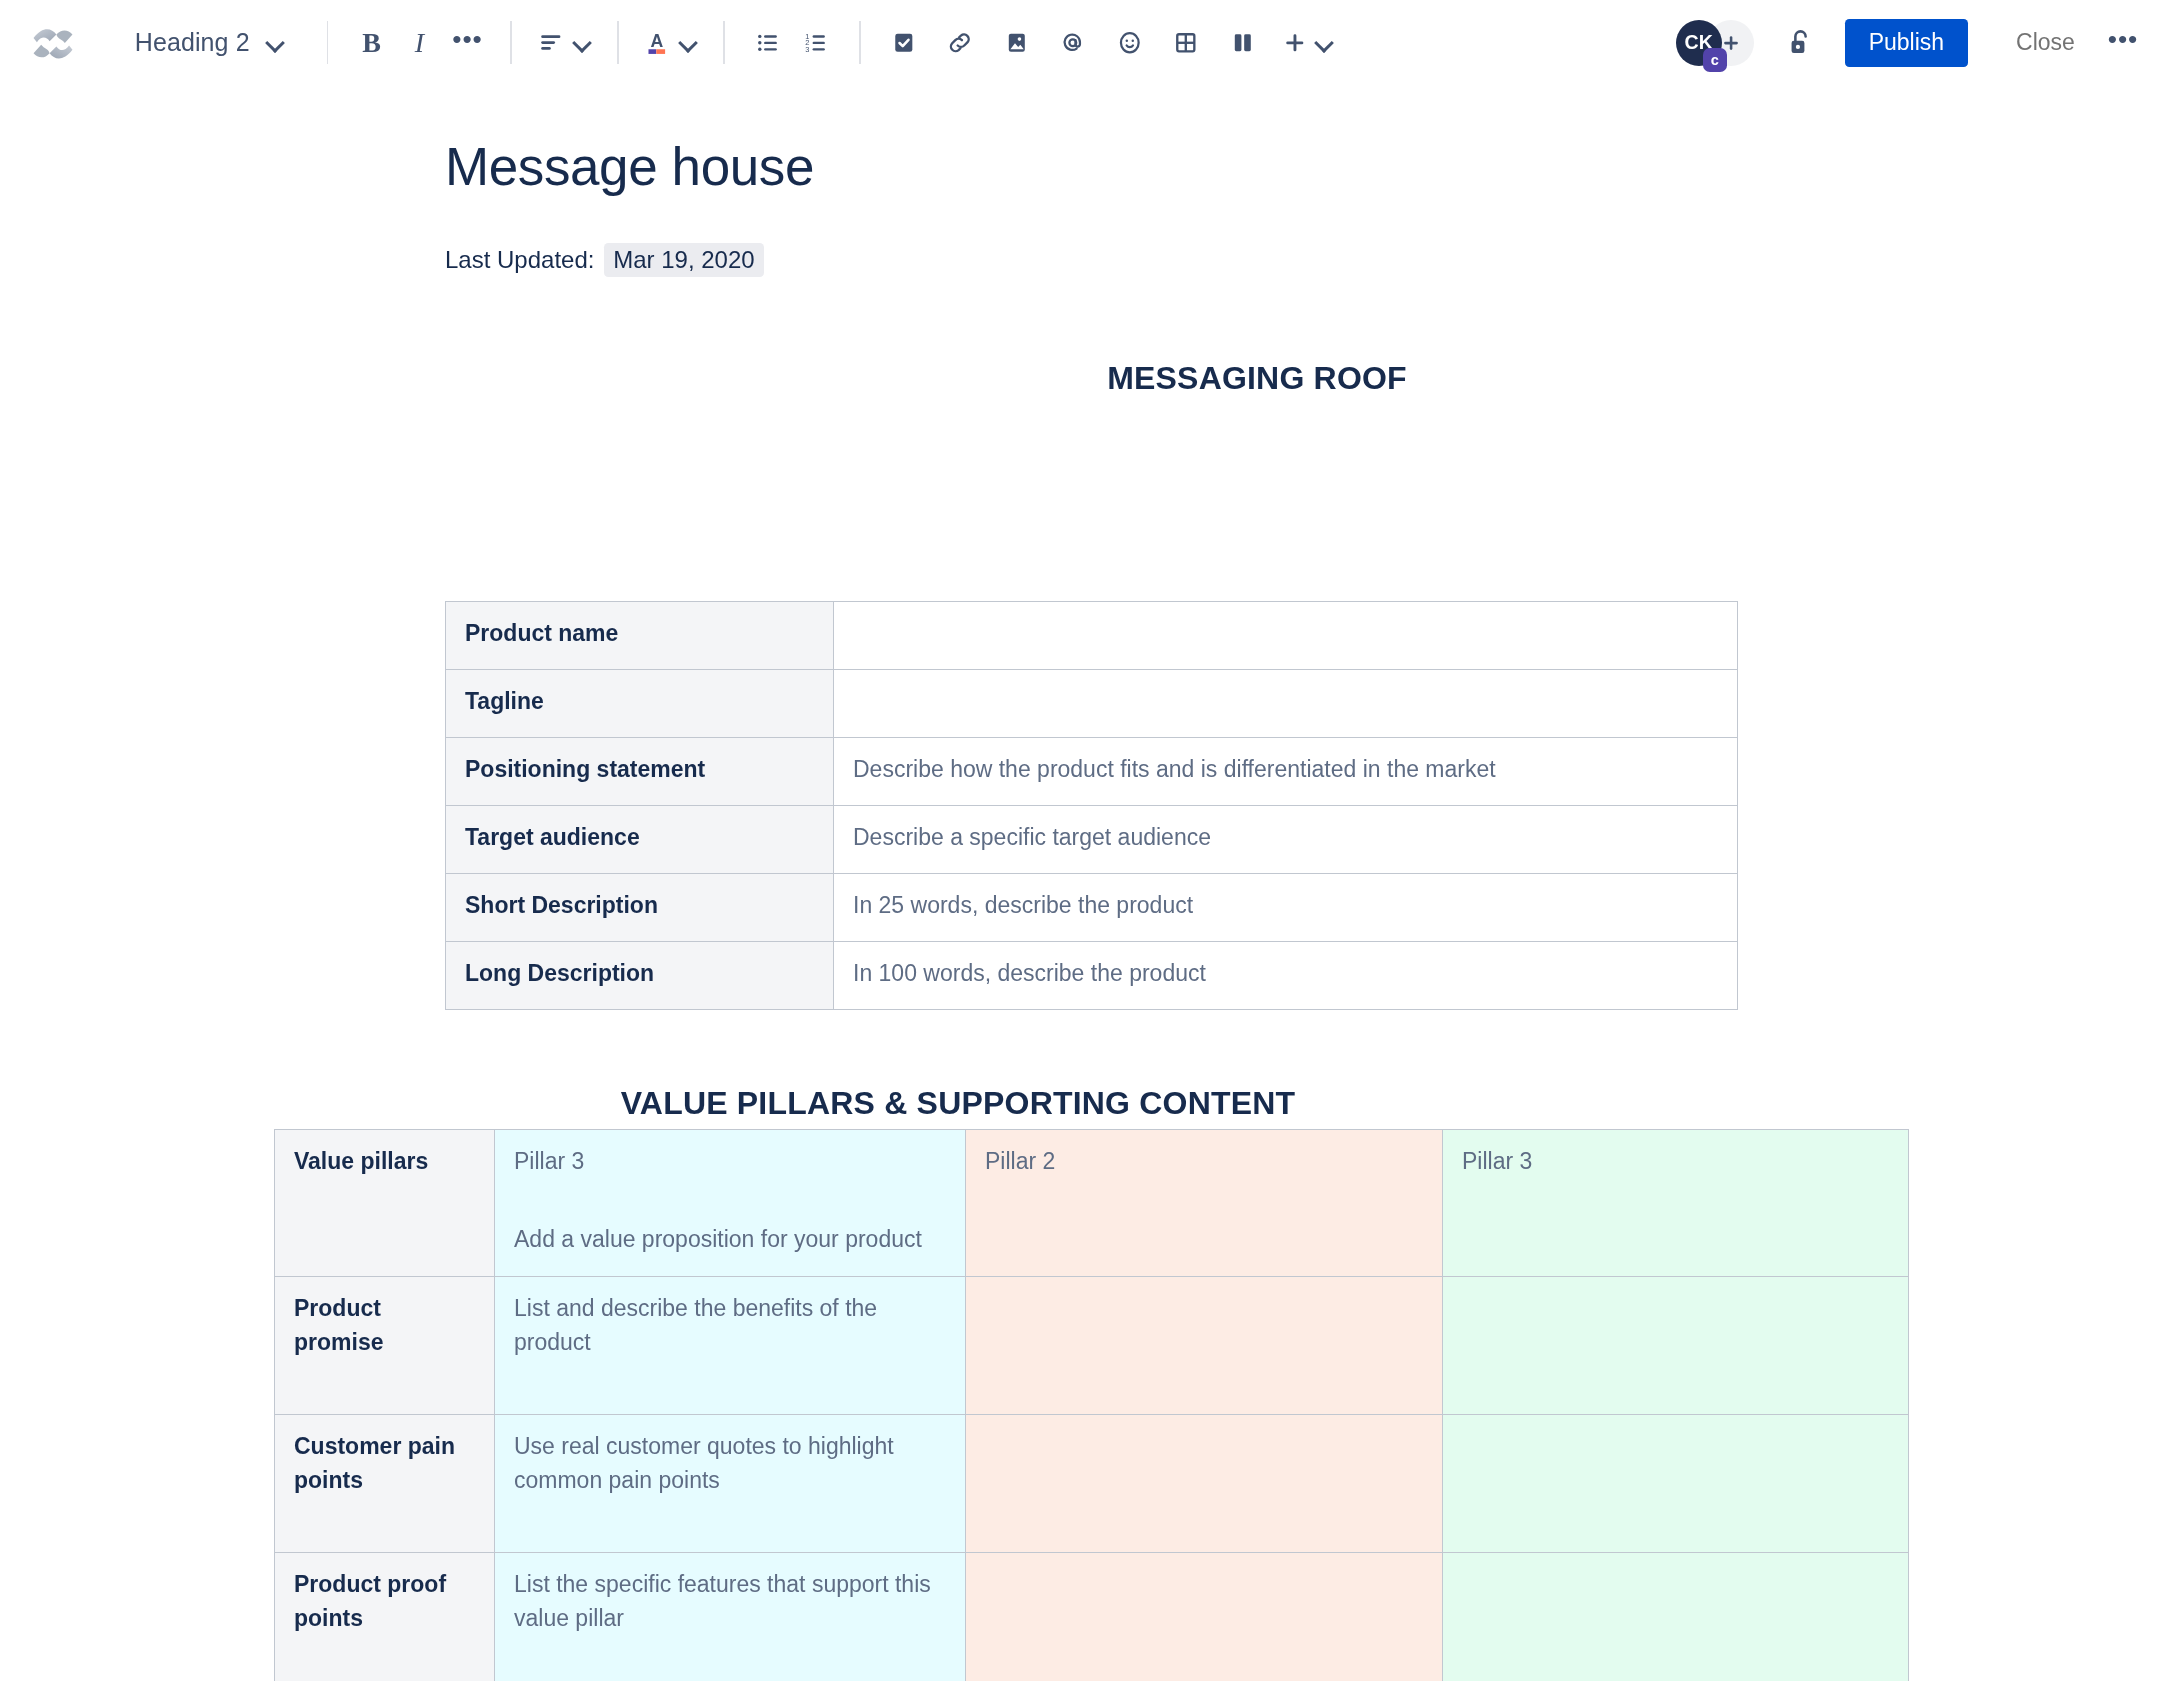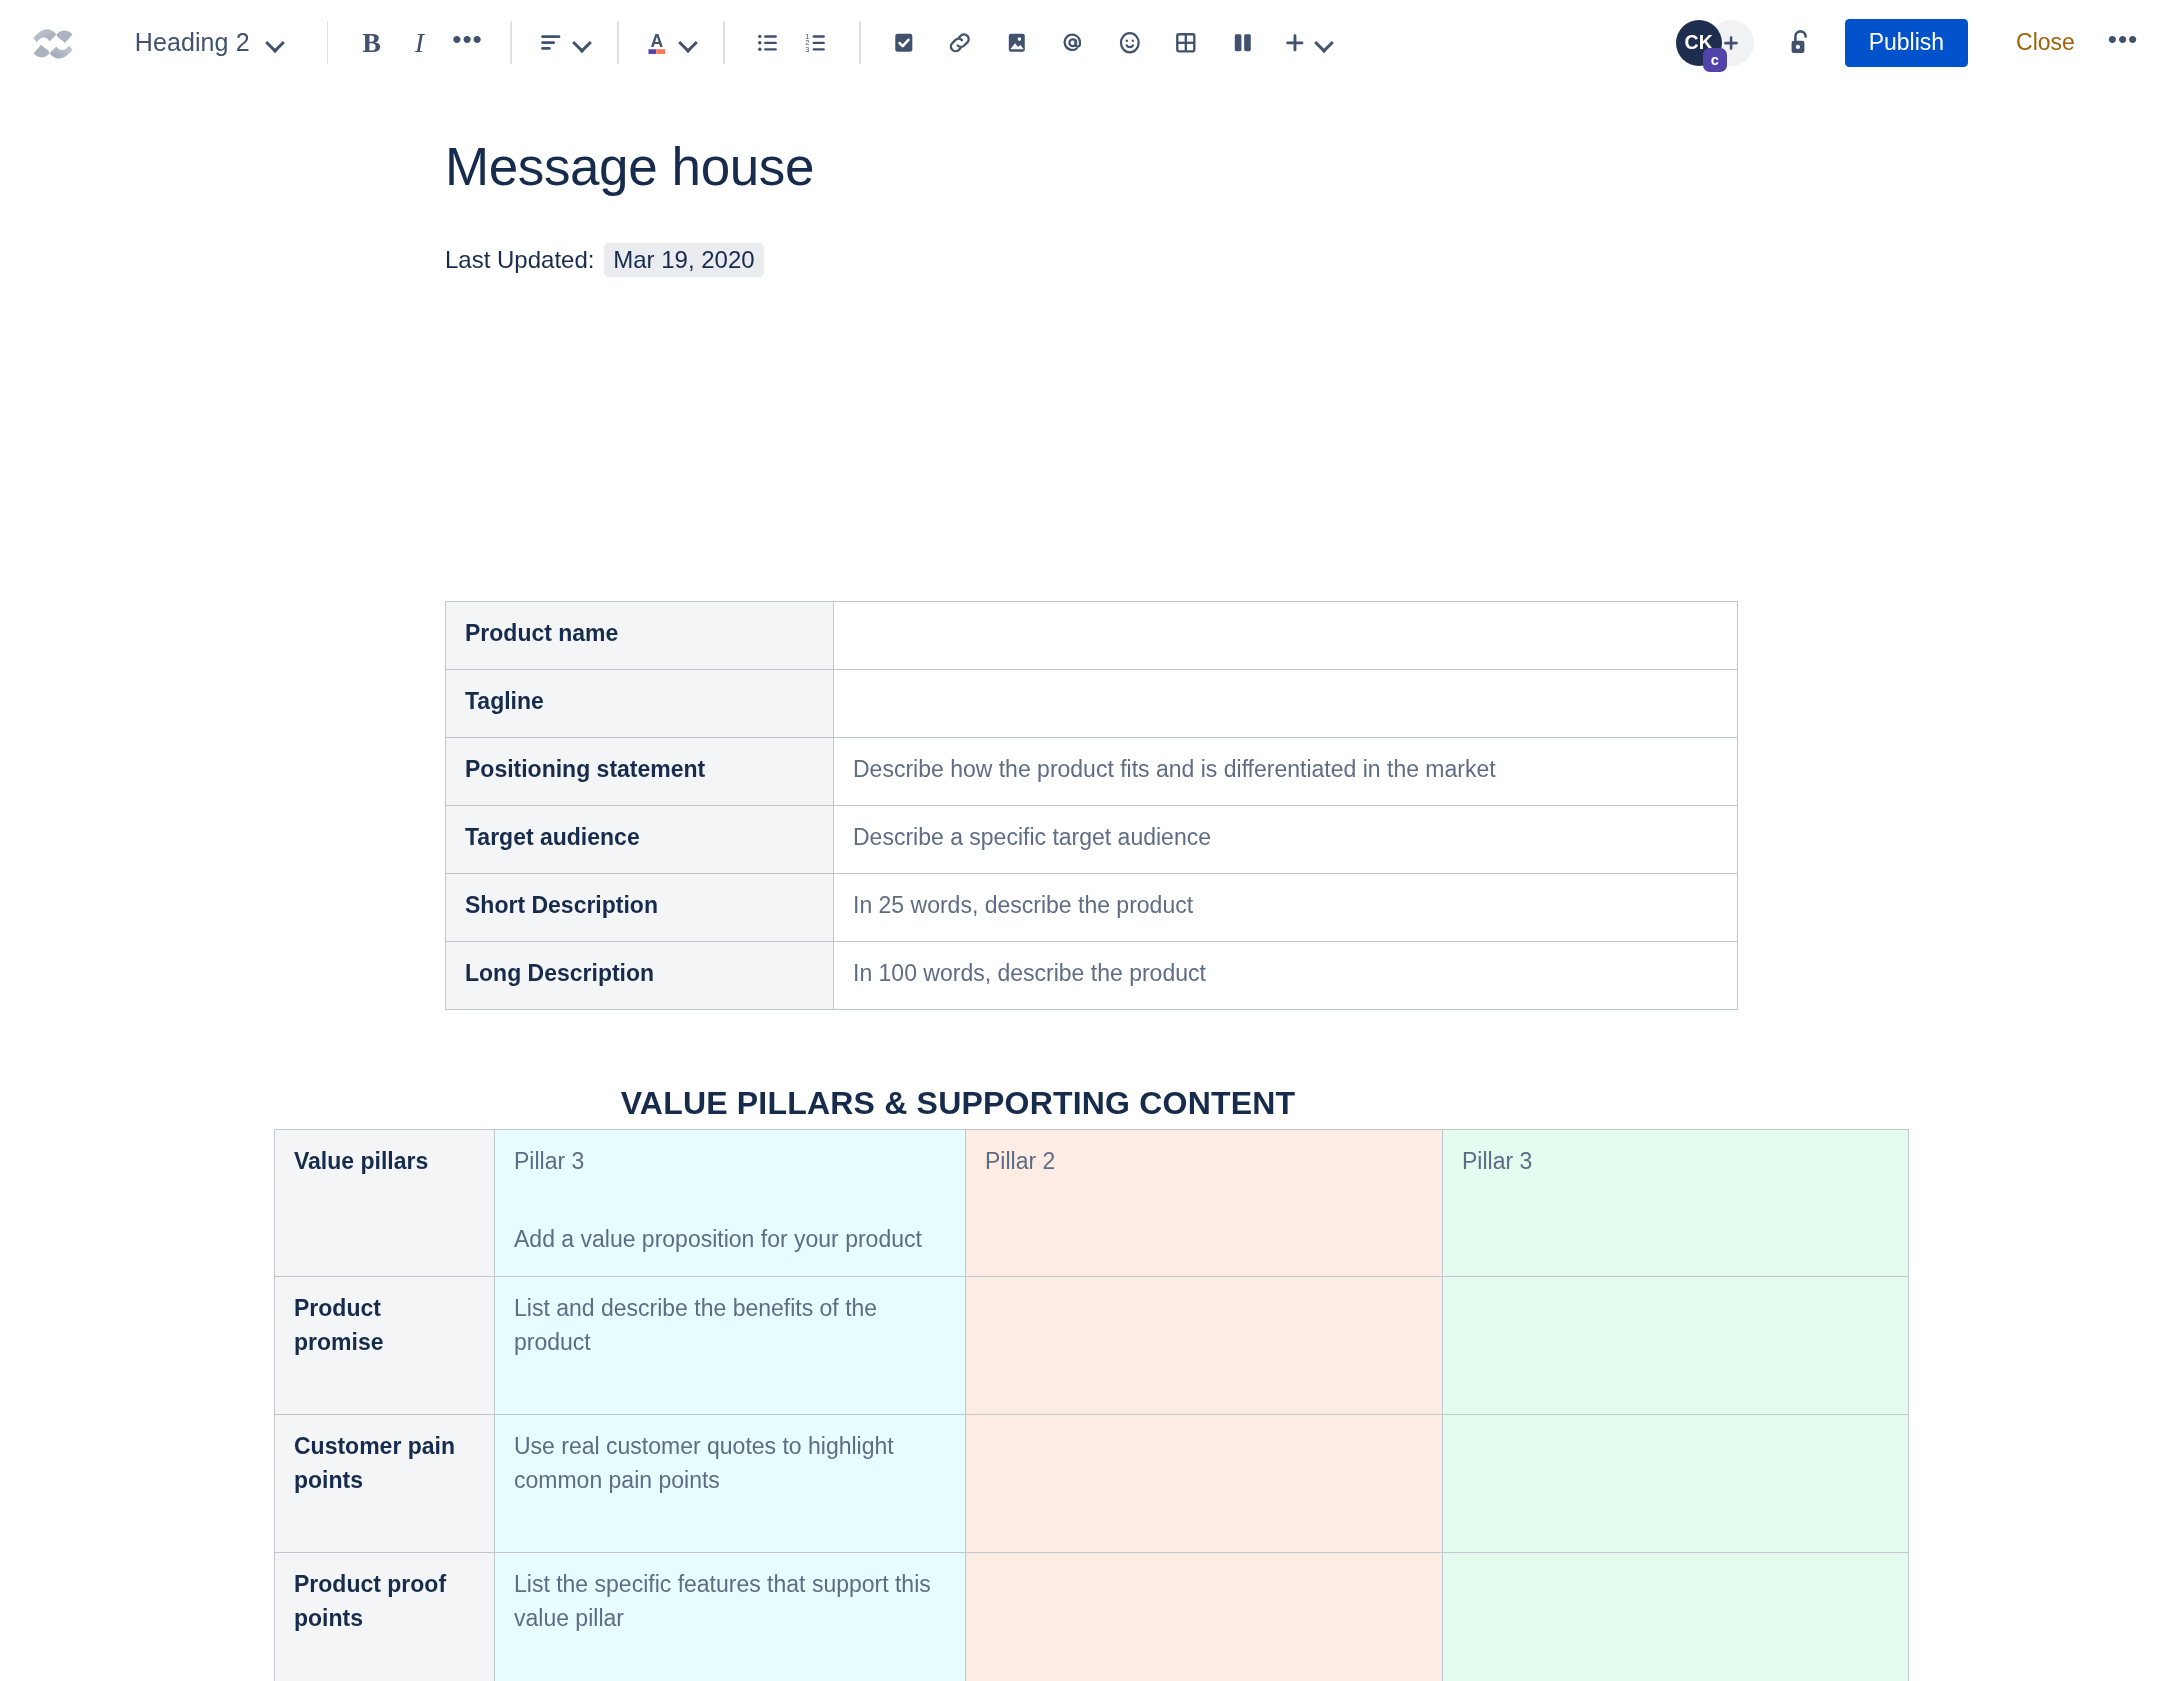--- a/index.html
+++ b/index.html
@@ -135,21 +135,21 @@
     border-radius: 4.3px;
     padding: 0 24px;
     cursor: pointer;
     font-family: "Liberation Sans", sans-serif;
     margin-right: 29px;
   }
 
   .close-btn {
     height: 48px;
     background: transparent;
-    color: #a16207;
+    color: #737373;
     font-size: 23px;
     border: none;
     border-radius: 4.3px;
     padding: 0 19px;
     cursor: pointer;
     font-family: "Liberation Sans", sans-serif;
     margin-right: 5.1px;
   }
 
   
@@ -433,20 +433,21 @@
 <div class="doc">
   <div class="doc-inner">
 
     <h1 class="doc-title">Message house</h1>
 
     <div class="meta-line">
       <span>Last Updated:</span>
       <span class="date-chip">Mar 19, 2020</span>
     </div>
 
+    <h2 class="section-heading" id="heading-roof">MESSAGING ROOF</h2>
   </div>
 
   <table id="table-roof">
     <colgroup>
         <col class="c1">
         <col class="c2">
       </colgroup>
     <tbody>
       <tr>
         <td class="lbl">Product name</td>

